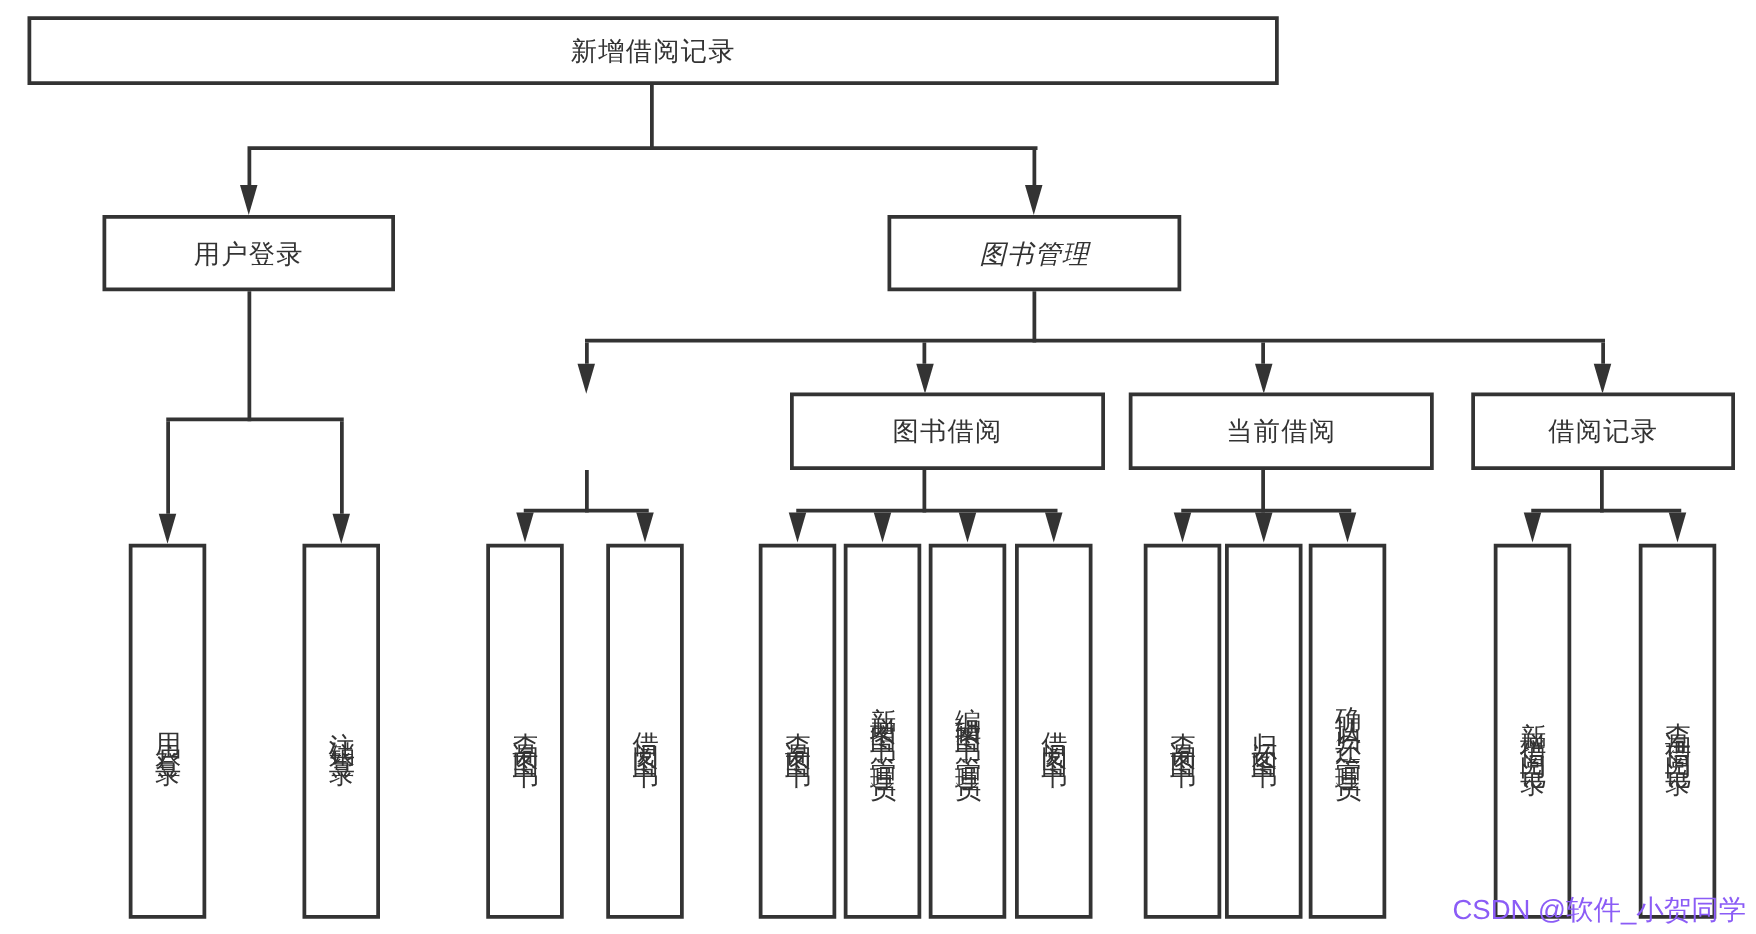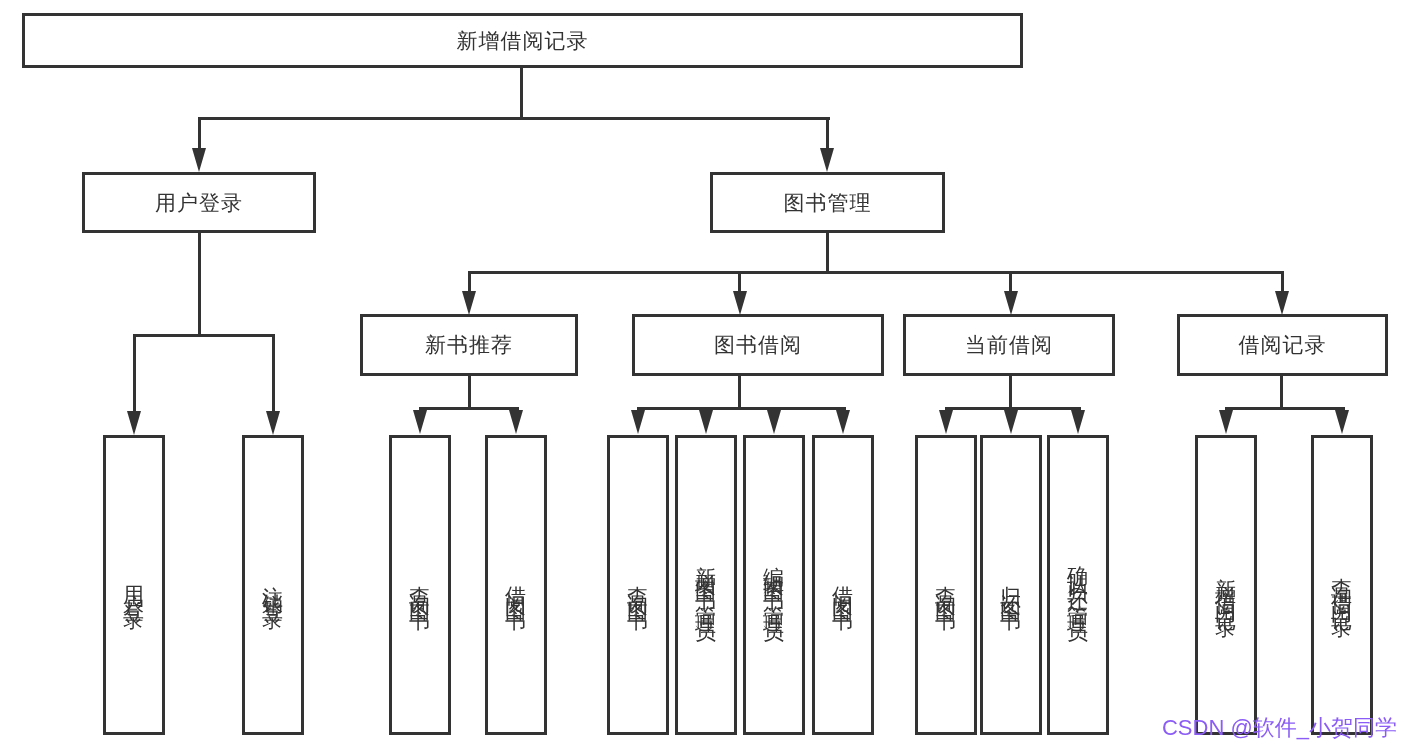--- a/index.html
+++ b/index.html
@@ -75,21 +75,21 @@
   <div class="vline" style="left:520px; top:68px; height:52px;"></div>
   <div class="hline" style="left:198px; top:117px; width:632px;"></div>
   <div class="vline" style="left:198px; top:120px; height:28px;"></div>
   <div class="arrow" style="left:192px; top:148px;"></div>
   <div class="vline" style="left:826px; top:120px; height:28px;"></div>
   <div class="arrow" style="left:820px; top:148px;"></div>
 
   <div class="box" style="left:82px; top:172px; width:234px; height:61px;">
     <span class="label">用户登录</span>
   </div>
-  <div class="box" style="left:710px; top:172px; width:235px; height:61px;">
+  <div class="box" style="left:710px; top:172px; width:235px; height:61px;font-style:italic;">
     <span class="label">图书管理</span>
   </div>
 
   <div class="vline" style="left:198px; top:233px; height:104px;"></div>
   <div class="hline" style="left:133px; top:334px; width:142px;"></div>
   <div class="vline" style="left:133px; top:337px; height:74px;"></div>
   <div class="arrow" style="left:127px; top:411px;"></div>
   <div class="vline" style="left:272px; top:337px; height:74px;"></div>
   <div class="arrow" style="left:266px; top:411px;"></div>
 
@@ -97,27 +97,24 @@
   <div class="hline" style="left:468px; top:271px; width:816px;"></div>
   <div class="vline" style="left:468px; top:274px; height:17px;"></div>
   <div class="arrow" style="left:462px; top:291px;"></div>
   <div class="vline" style="left:738px; top:274px; height:17px;"></div>
   <div class="arrow" style="left:733px; top:291px;"></div>
   <div class="vline" style="left:1009px; top:274px; height:17px;"></div>
   <div class="arrow" style="left:1004px; top:291px;"></div>
   <div class="vline" style="left:1281px; top:274px; height:17px;"></div>
   <div class="arrow" style="left:1275px; top:291px;"></div>
 
-  <div class="box" style="left:360px; top:314px; width:218px; height:62px;">
-    <span class="label">新书推荐</span>
-  </div>
   <div class="box" style="left:632px; top:314px; width:252px; height:62px;">
     <span class="label">图书借阅</span>
   </div>
-  <div class="box" style="left:903px; top:314px; width:212px; height:62px;">
+  <div class="box" style="left:903px; top:314px; width:244px; height:62px;">
     <span class="label">当前借阅</span>
   </div>
   <div class="box" style="left:1177px; top:314px; width:211px; height:62px;">
     <span class="label">借阅记录</span>
   </div>
 
   <div class="vline" style="left:468px; top:376px; height:34px;"></div>
   <div class="hline" style="left:419px; top:407px; width:100px;"></div>
   <div class="arrow" style="left:413px; top:410px;"></div>
   <div class="arrow" style="left:509px; top:410px;"></div>

